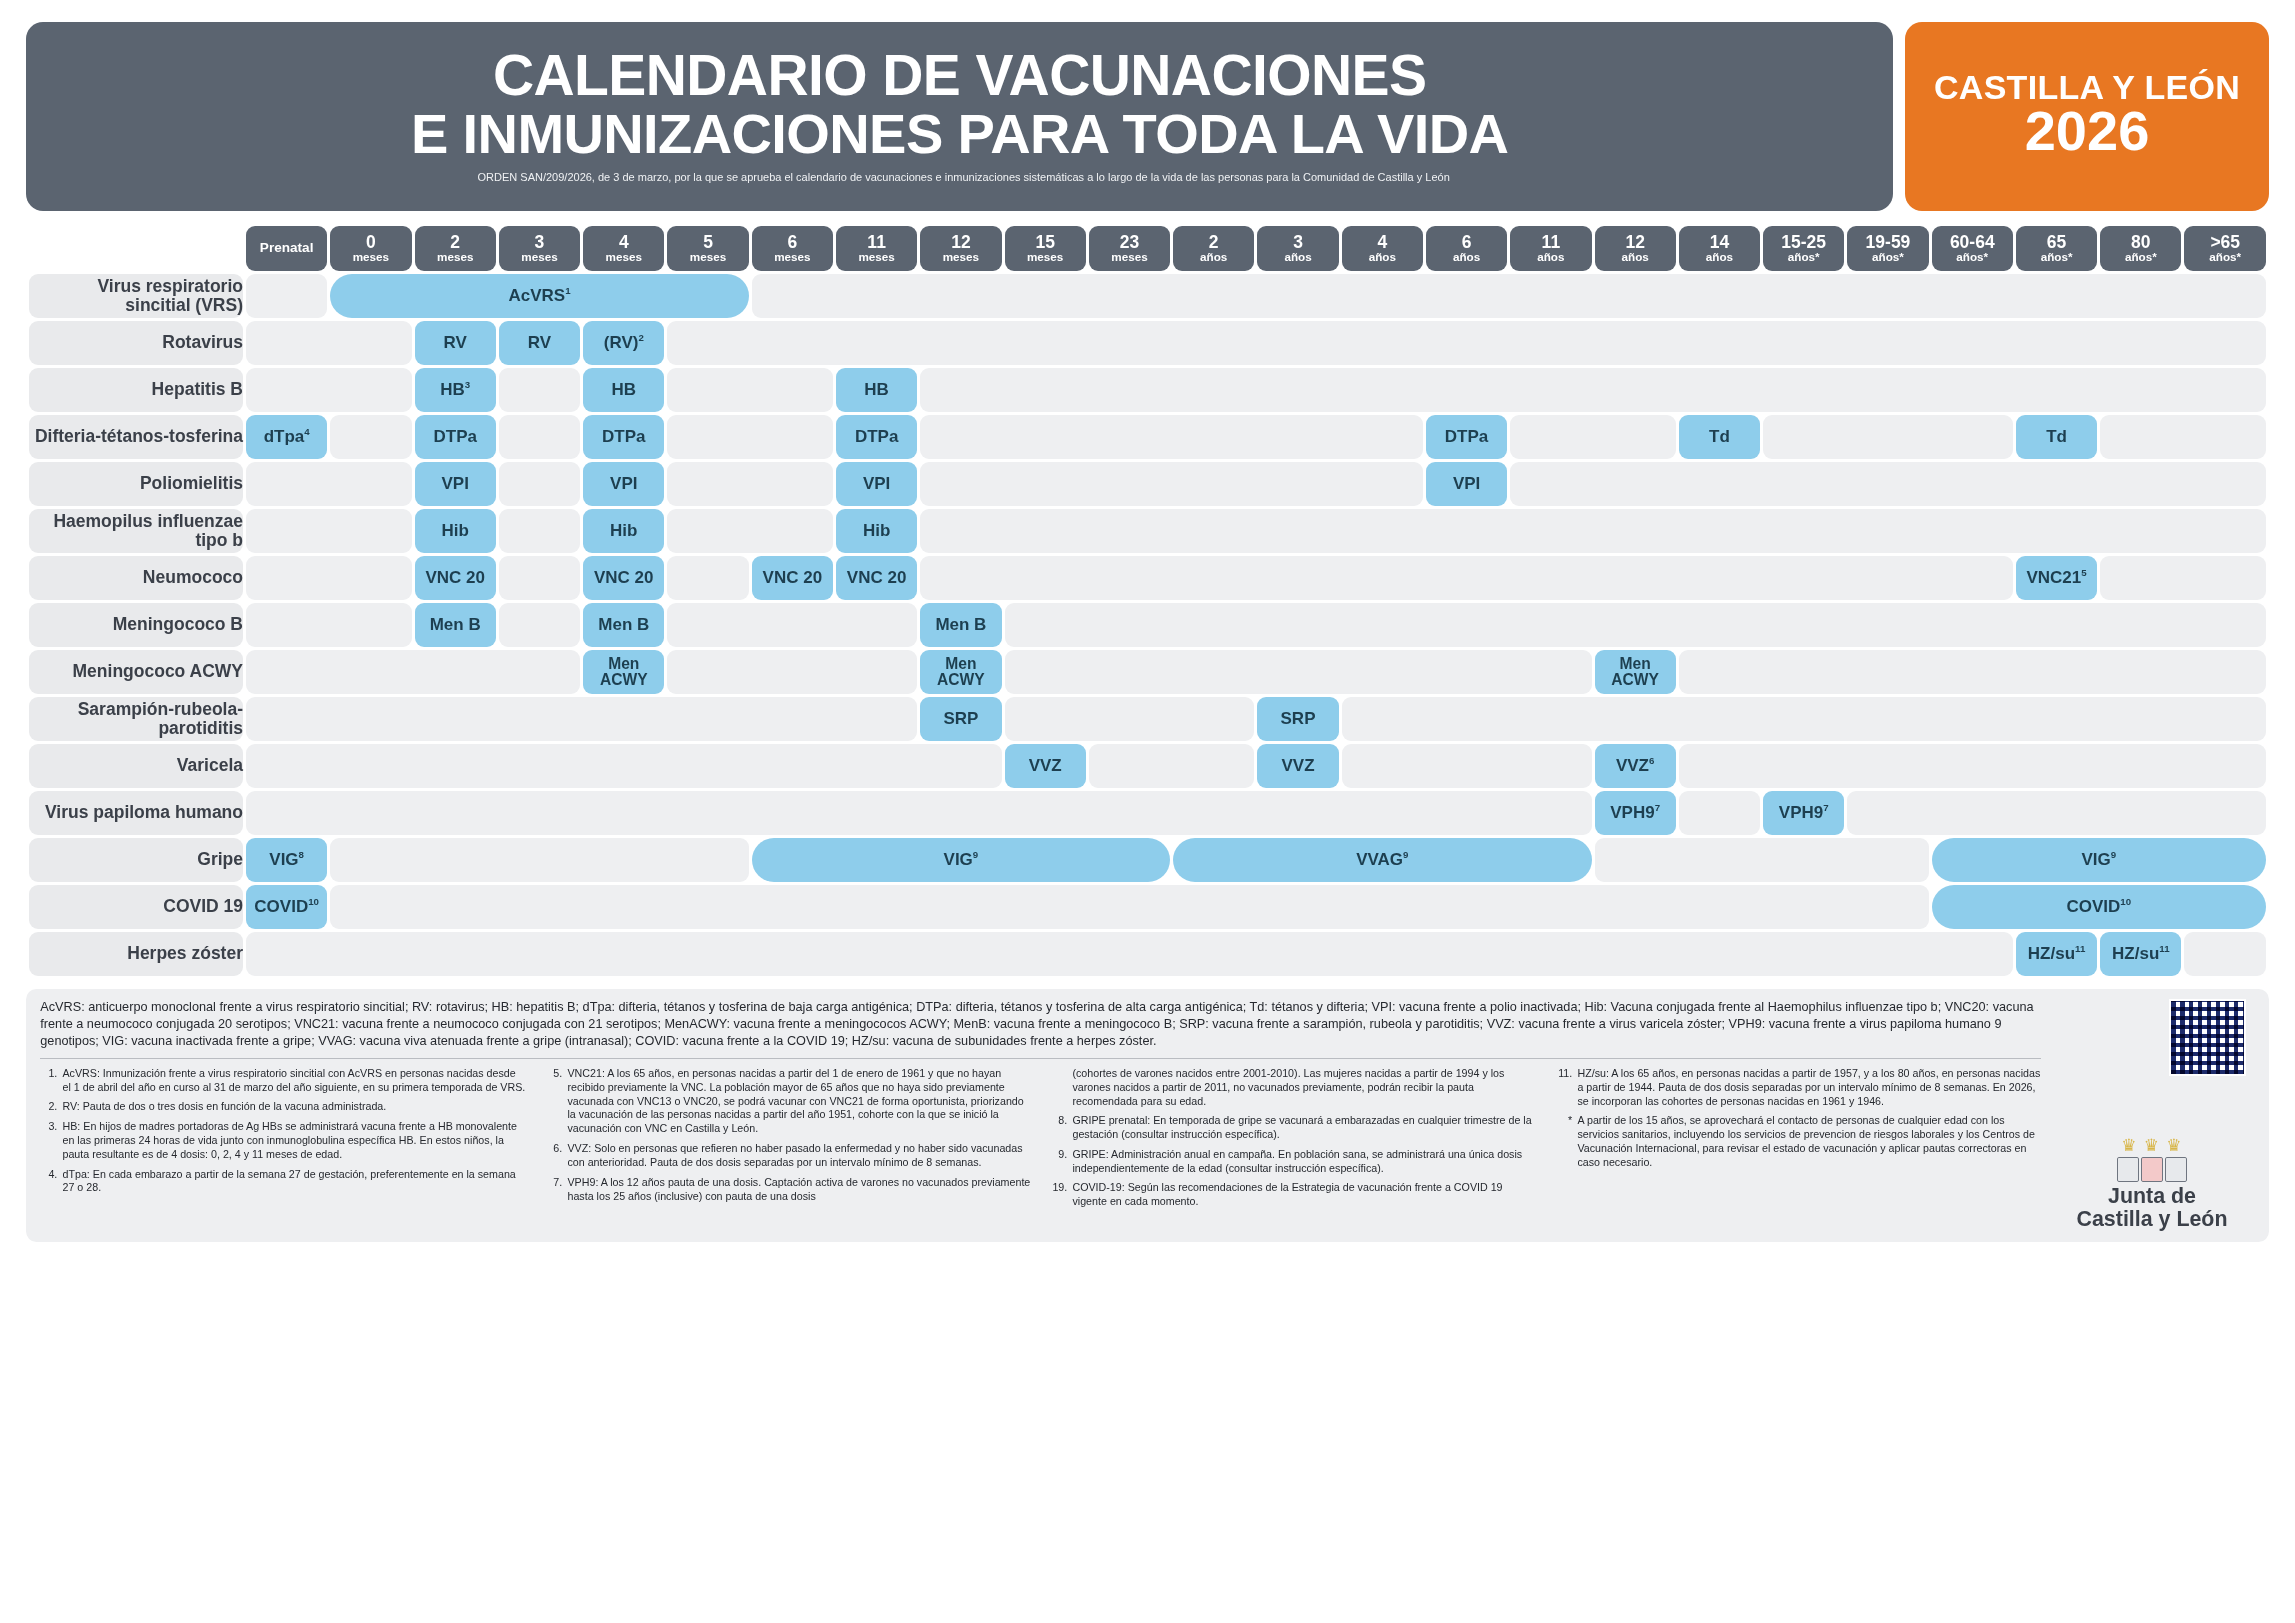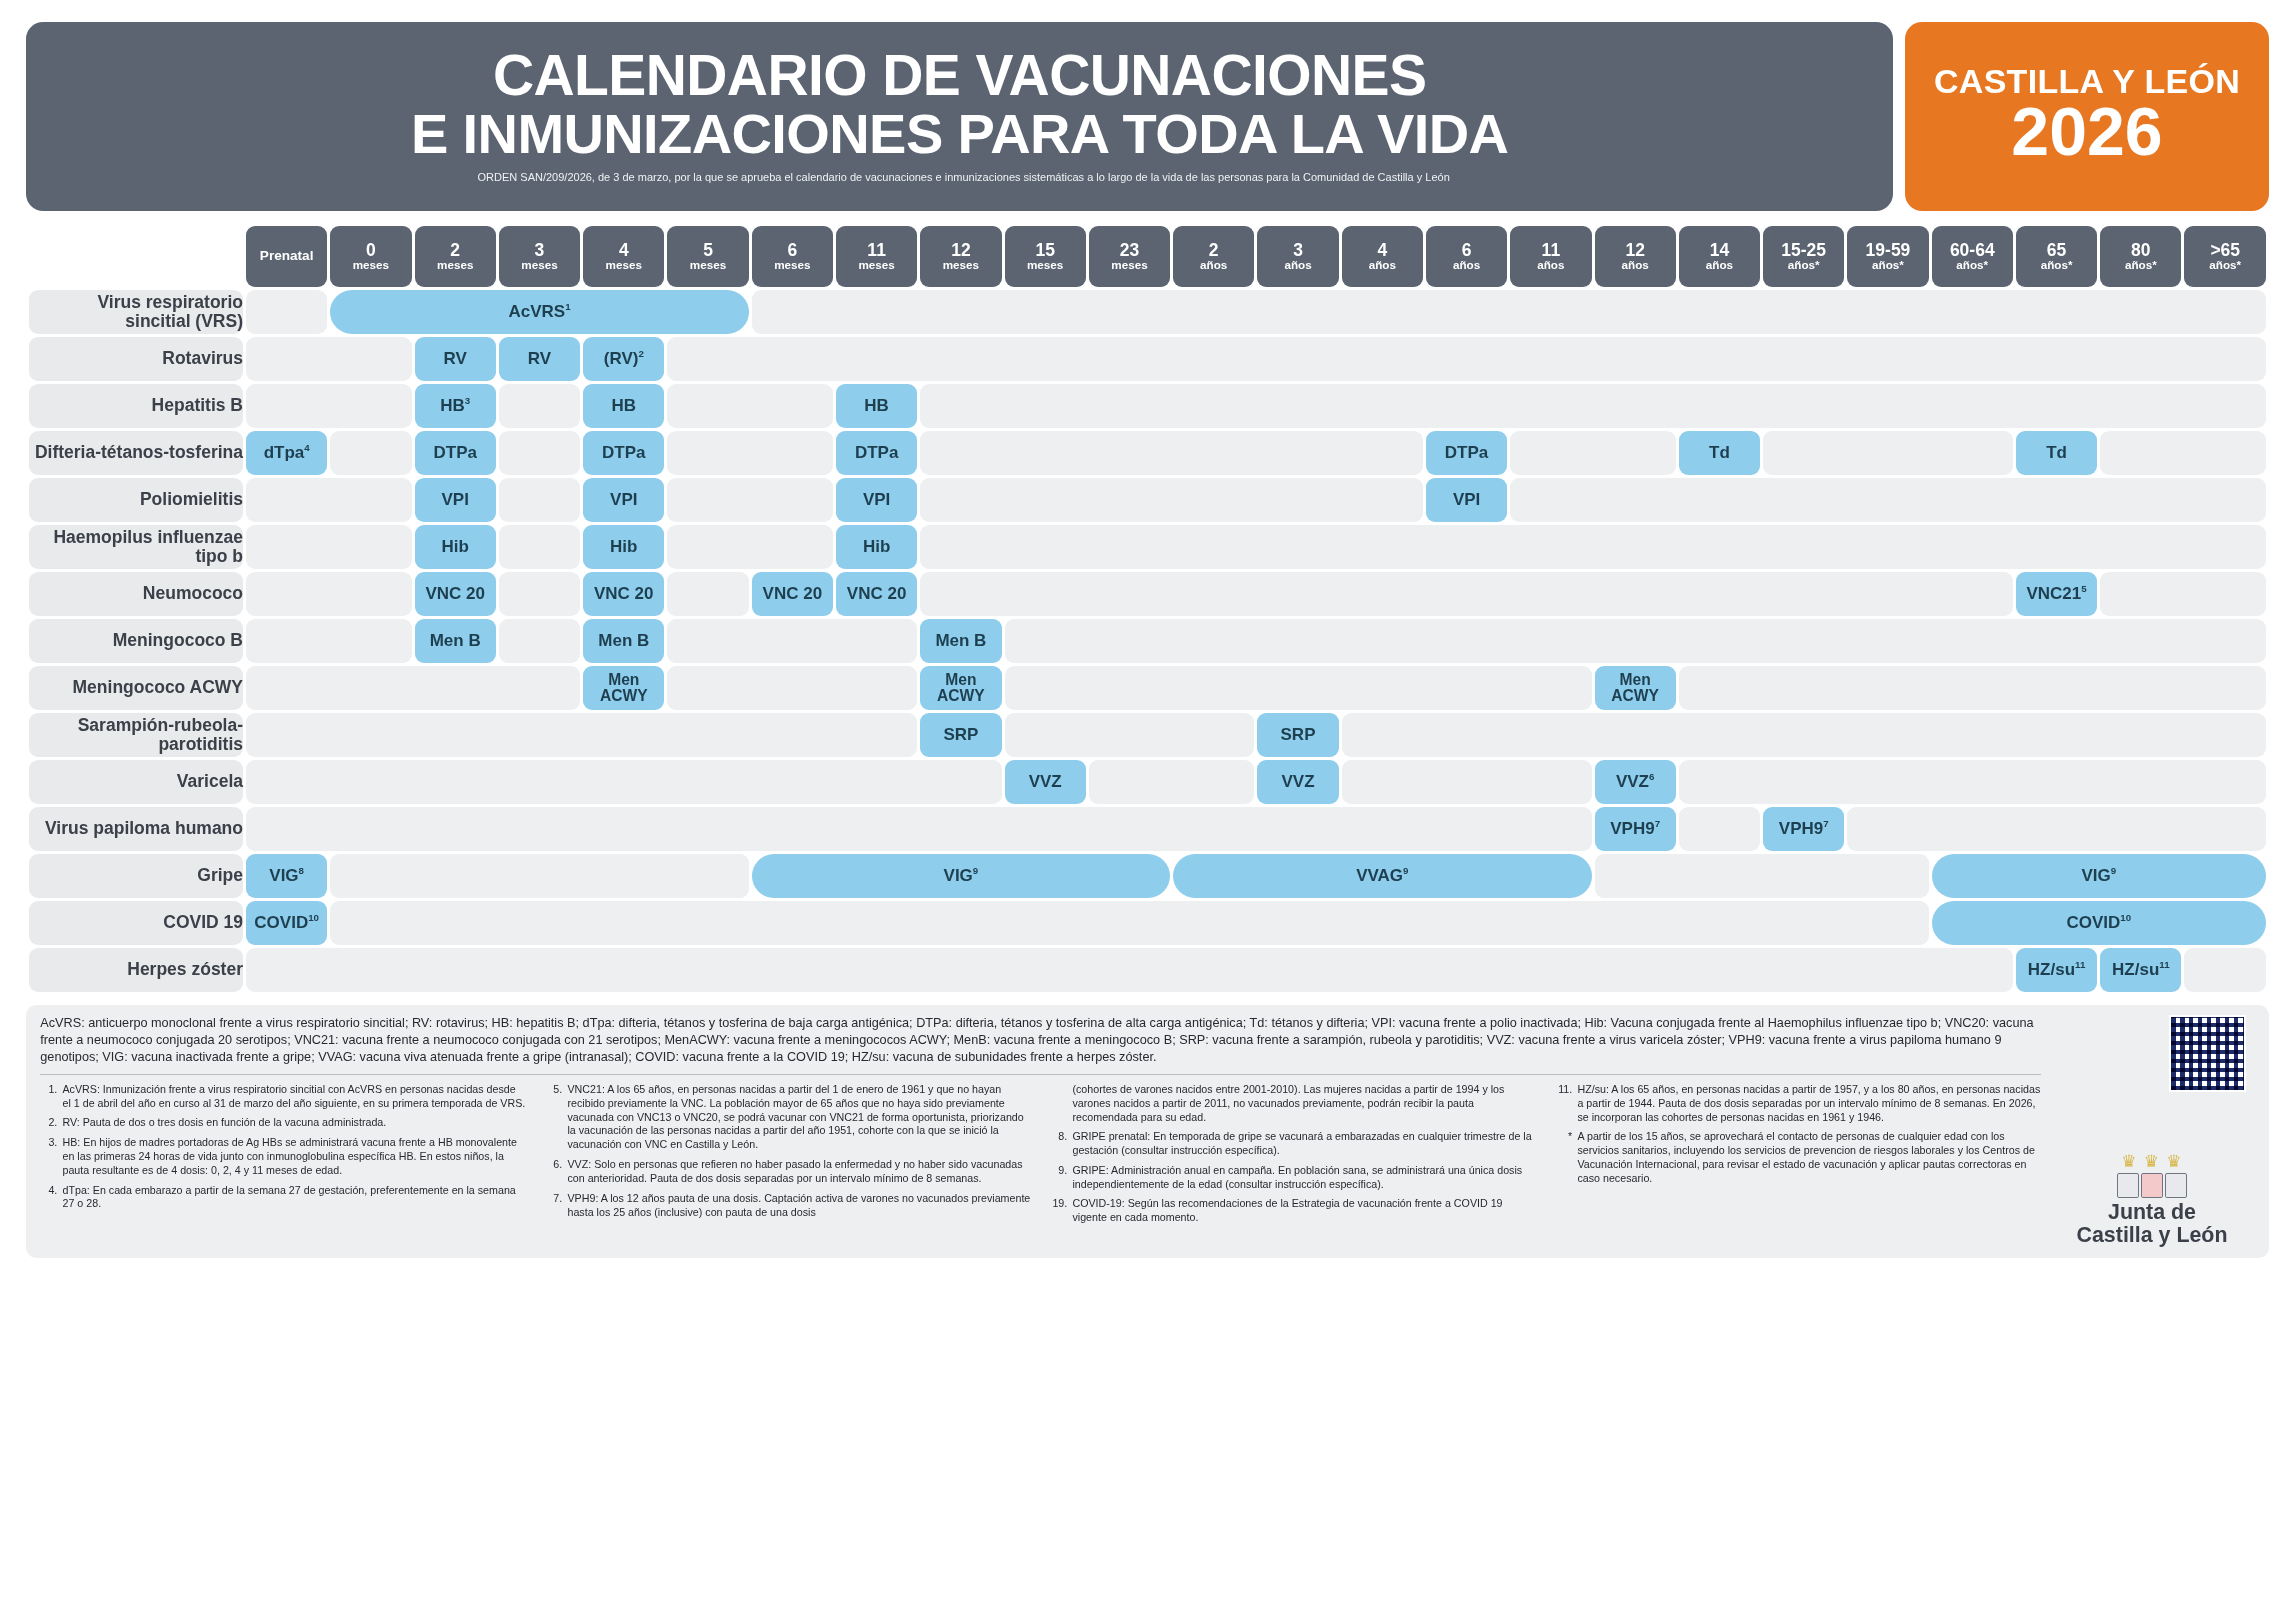--- a/index.html
+++ b/index.html
@@ -42,31 +42,31 @@
   }
   .header-right {
     width: 364px;
     background: #e87722;
     border-radius: 17px;
     color:#fff;
     display:flex; flex-direction:column; justify-content:center; align-items:center;
     padding-bottom: 5.2px;
   }
   .header-right .region { font-size: 34px; font-weight:bold; letter-spacing: 0.3px; }
-  .header-right .year { font-size: 68px; font-weight:bold; line-height: 1; margin-top: -3.9px; }
+  .header-right .year { font-size: 56px; font-weight:bold; line-height: 1; margin-top: -3.9px; }
 
   
   .grid-wrap { position:relative; margin-top: 11.7px; }
   table.cal { border-collapse: separate; border-spacing: 3.9px 3.9px; width: 100%; table-layout: fixed; }
   table.cal td, table.cal th { padding: 0; }
   col.rowlabel { width: 214px; }
 
   th.colhead {
     background:#5b6470; color:#fff; border-radius: 9px;
-    height: 61px; vertical-align: middle; text-align:center;
+    height: 45px; vertical-align: middle; text-align:center;
     font-size: 12.3px; font-weight:bold; line-height:1.05;
   }
   th.colhead .big { font-size: 17.5px; display:block; }
   th.colhead .unit { font-size: 11.7px; display:block; font-weight: bold; }
   th.colhead.prenatal { font-size: 13.6px; }
 
   td.rowlabel {
     background:#e9eaec; border-radius: 9px;
     text-align:right; padding: 0 11.7px;
     font-size: 17.5px; font-weight:bold; color:#3b4049;

